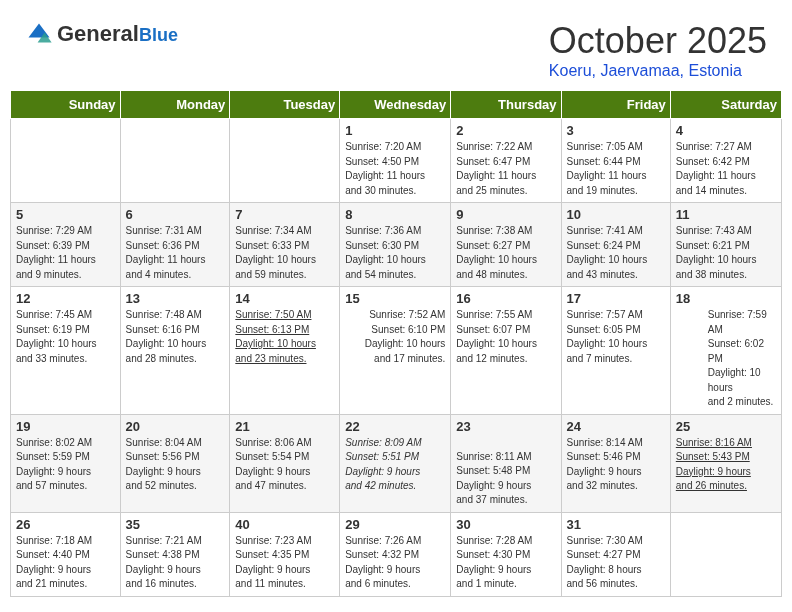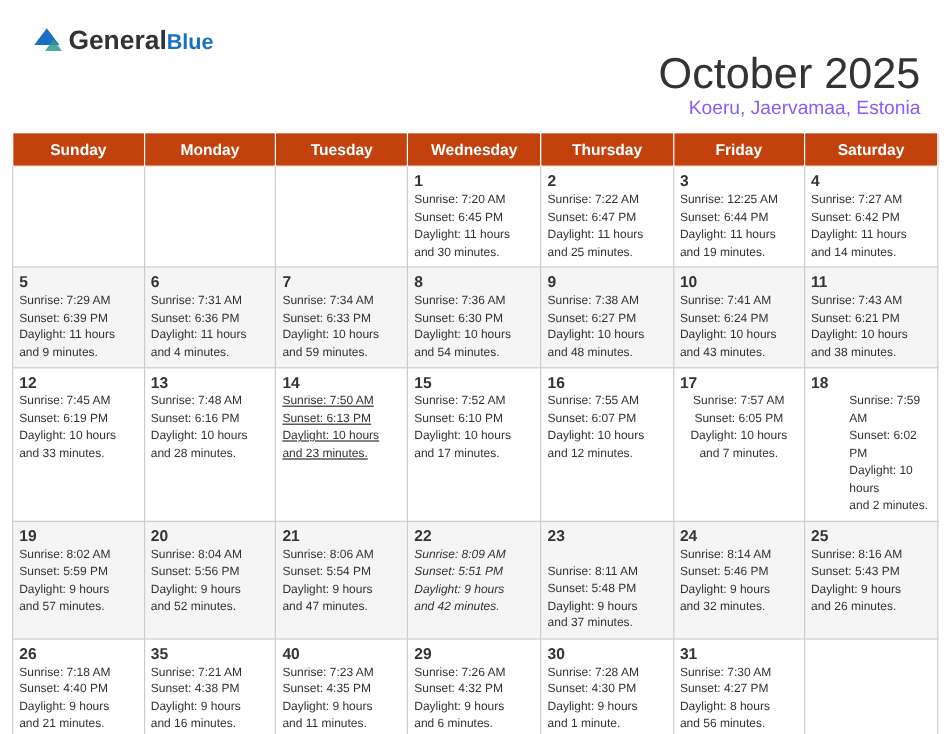--- a/index.html
+++ b/index.html
@@ -29,43 +29,42 @@
     .logo-text-blue {
       font-size: 18px;
       font-weight: bold;
       color: #1a6fc4;
     }
     .logo-icon {
       width: 28px;
       height: 28px;
     }
     .title-area {
-      text-align: right;
-      margin-top: 20px;
+      text-align: left;
     }
     .month-title {
       font-size: 36px;
       font-weight: normal;
       color: #333;
     }
     .location-title {
       font-size: 16px;
-      color: #8b5cf6;
+      color: #1d4ed8;
     }
     .calendar {
       width: 100%;
       border-collapse: collapse;
       margin-top: 5px;
     }
     .calendar th {
-      background-color: #c2410c;
+      background-color: #4d7c0f;
       color: #fff;
       padding: 6px 4px;
       font-size: 13px;
-      text-align: center;
+      text-align: right;
       border: 1px solid #fff;
     }
     .calendar td {
       vertical-align: top;
       border: 1px solid #ccc;
       padding: 4px 5px;
       width: 113px;
       min-height: 80px;
       font-size: 10.5px;
       color: #333;
@@ -123,34 +122,34 @@
       </tr>
   </thead>
   <tbody id="calendar-body">
   <tr>
         <td class="empty-cell"></td>
         <td class="empty-cell"></td>
         <td class="empty-cell"></td>
         <td>
           <div class="day-number">1</div>
           <div class="day-info" style="white-space: pre-line;">Sunrise: 7:20 AM
-Sunset: 6:45 PM
+Sunset: 4:50 PM
 Daylight: 11 hours
 and 30 minutes.</div>
         </td>
         <td>
           <div class="day-number">2</div>
           <div class="day-info" style="white-space: pre-line;">Sunrise: 7:22 AM
 Sunset: 6:47 PM
 Daylight: 11 hours
 and 25 minutes.</div>
         </td>
         <td>
           <div class="day-number">3</div>
-          <div class="day-info" style="white-space: pre-line;">Sunrise: 12:25 AM
+          <div class="day-info" style="white-space: pre-line;">Sunrise: 7:05 AM
 Sunset: 6:44 PM
 Daylight: 11 hours
 and 19 minutes.</div>
         </td>
         <td>
           <div class="day-number">4</div>
           <div class="day-info" style="white-space: pre-line;">Sunrise: 7:27 AM
 Sunset: 6:42 PM
 Daylight: 11 hours
 and 14 minutes.</div>
@@ -224,35 +223,35 @@
         </td>
         <td>
           <div class="day-number">14</div>
           <div class="day-info" style="white-space: pre-line; text-decoration: underline;">Sunrise: 7:50 AM
 Sunset: 6:13 PM
 Daylight: 10 hours
 and 23 minutes.</div>
         </td>
         <td>
           <div class="day-number">15</div>
-          <div class="day-info" style="white-space: pre-line;">Sunrise: 7:52 AM
+          <div class="day-info" style="white-space: pre-line; text-align: right;">Sunrise: 7:52 AM
 Sunset: 6:10 PM
 Daylight: 10 hours
 and 17 minutes.</div>
         </td>
         <td>
           <div class="day-number">16</div>
           <div class="day-info" style="white-space: pre-line;">Sunrise: 7:55 AM
 Sunset: 6:07 PM
 Daylight: 10 hours
 and 12 minutes.</div>
         </td>
         <td>
           <div class="day-number">17</div>
-          <div class="day-info" style="white-space: pre-line; text-align: center;">Sunrise: 7:57 AM
+          <div class="day-info" style="white-space: pre-line;">Sunrise: 7:57 AM
 Sunset: 6:05 PM
 Daylight: 10 hours
 and 7 minutes.</div>
         </td>
         <td>
           <div class="day-number">18</div>
           <div class="day-info" style="white-space: pre-line; margin-left: 32px;">Sunrise: 7:59 AM
 Sunset: 6:02 PM
 Daylight: 10 hours
 and 2 minutes.</div>
@@ -296,21 +295,21 @@
         </td>
         <td>
           <div class="day-number">24</div>
           <div class="day-info" style="white-space: pre-line;">Sunrise: 8:14 AM
 Sunset: 5:46 PM
 Daylight: 9 hours
 and 32 minutes.</div>
         </td>
         <td>
           <div class="day-number">25</div>
-          <div class="day-info" style="white-space: pre-line;">Sunrise: 8:16 AM
+          <div class="day-info" style="white-space: pre-line; text-decoration: underline;">Sunrise: 8:16 AM
 Sunset: 5:43 PM
 Daylight: 9 hours
 and 26 minutes.</div>
         </td>
       </tr>
       <tr>
         <td>
           <div class="day-number">26</div>
           <div class="day-info" style="white-space: pre-line;">Sunrise: 7:18 AM
 Sunset: 4:40 PM

